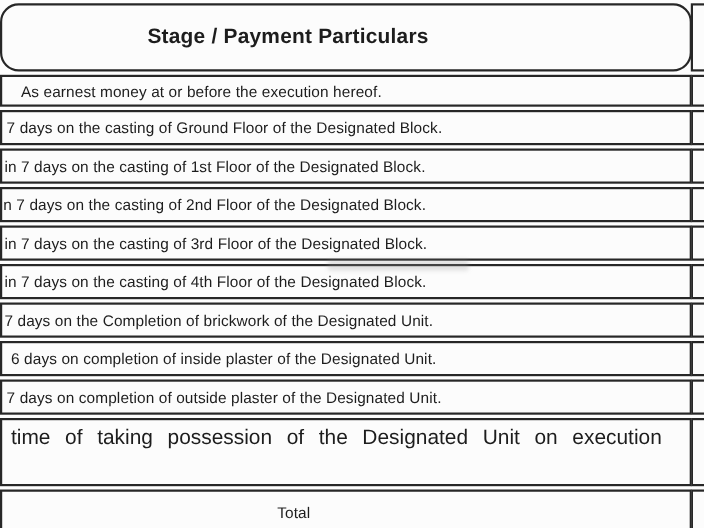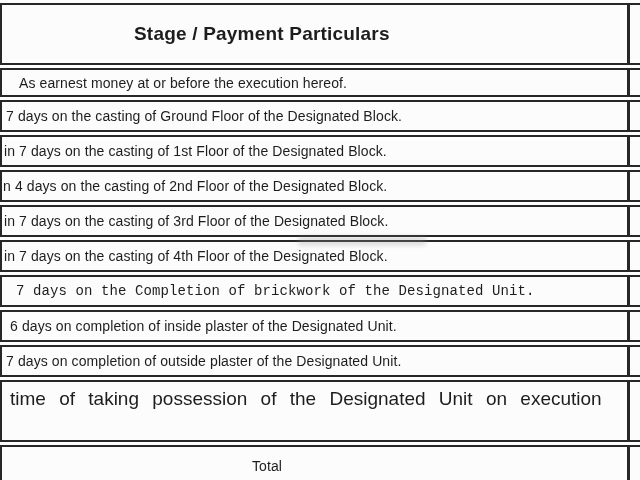--- a/index.html
+++ b/index.html
@@ -17,31 +17,31 @@
     border:2px solid #272727;background:#fcfcfc;
   }
   .c2{
     box-sizing:border-box;flex:1 1 auto;margin-left:-1px;
     border:2px solid #272727;background:#fcfcfc;
   }
   .txt{
     position:absolute;top:0;bottom:0;display:flex;align-items:center;
     white-space:nowrap;font-size:14px;letter-spacing:0.1px;
   }
-  .hdr .c1{height:62px;}
+  .hdr .c1{height:62px;border-radius:17px;}
   .hdr .txt{font-size:19px;font-weight:bold;letter-spacing:0.2px;left:132px;}
   .r1 .c1{height:29px;}
   .body-row .c1{height:32px;}
   .r10 .c1{height:62px;}
   .r10 .line{position:absolute;white-space:nowrap;font-size:19px;}
   .r10 .l1{left:8px;top:6px;word-spacing:8px;}
   .r10 .l2{left:85px;top:30px;word-spacing:5px;}
   .rtotal .c1{height:42px;border-bottom-width:3px;text-align:center;}
   .rtotal .txt{left:250px;}
-  .l17{left:17px;} .l4{left:4px;} .l2{left:2px;} .l1px{left:1px;} .l6{left:14px;font-family:Liberation Mono, monospace;} .l8{left:8px;}
+  .l17{left:17px;} .l4{left:4px;} .l2{left:2px;} .l1px{left:1px;} .l6{left:2px;} .l8{left:8px;}
   .watermark{
     position:absolute;left:298px;top:236px;width:128px;height:10px;
     background:rgba(145,145,145,0.26);filter:blur(2px);border-radius:2px;
     pointer-events:none;
   }
 </style>
 </head>
 <body>
 
 <div class="page">
@@ -70,21 +70,21 @@
 
     <div class="row body-row">
       <div class="c1">
         <span class="txt l2">in 7 days on the casting of 1st Floor of the Designated Block.</span>
       </div>
       <div class="c2"></div>
     </div>
 
     <div class="row body-row">
       <div class="c1">
-        <span class="txt l1px">n 4 days on the casting of 2nd Floor of the Designated Block.</span>
+        <span class="txt l1px">n 7 days on the casting of 2nd Floor of the Designated Block.</span>
       </div>
       <div class="c2"></div>
     </div>
 
     <div class="row body-row">
       <div class="c1">
         <span class="txt l2">in 7 days on the casting of 3rd Floor of the Designated Block.</span>
       </div>
       <div class="c2"></div>
     </div>

